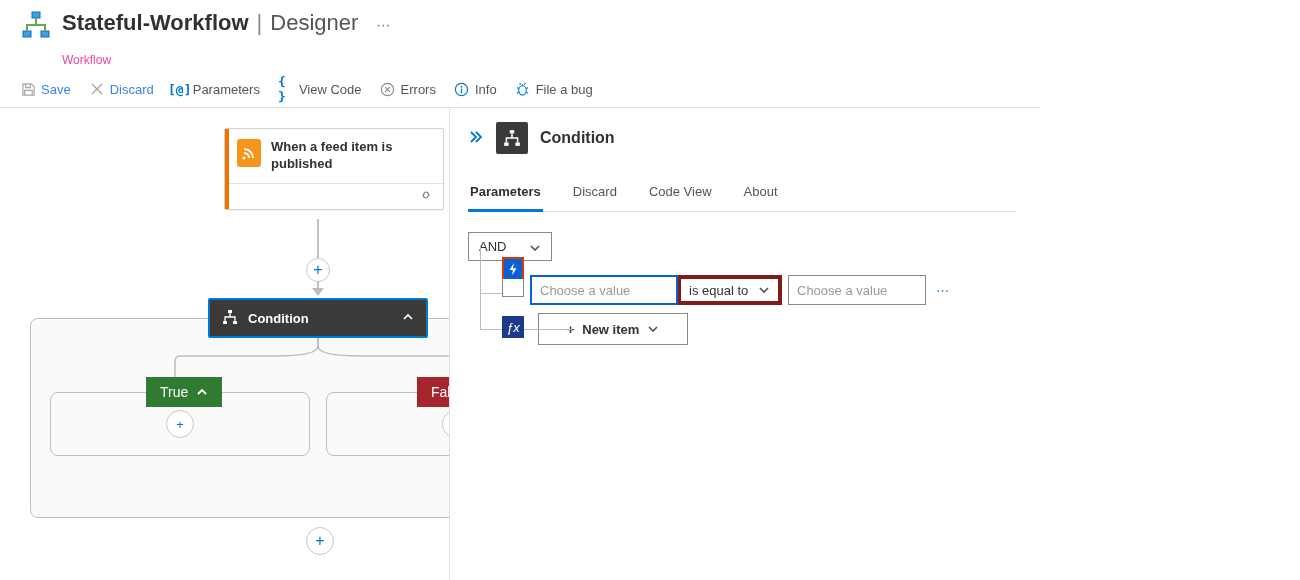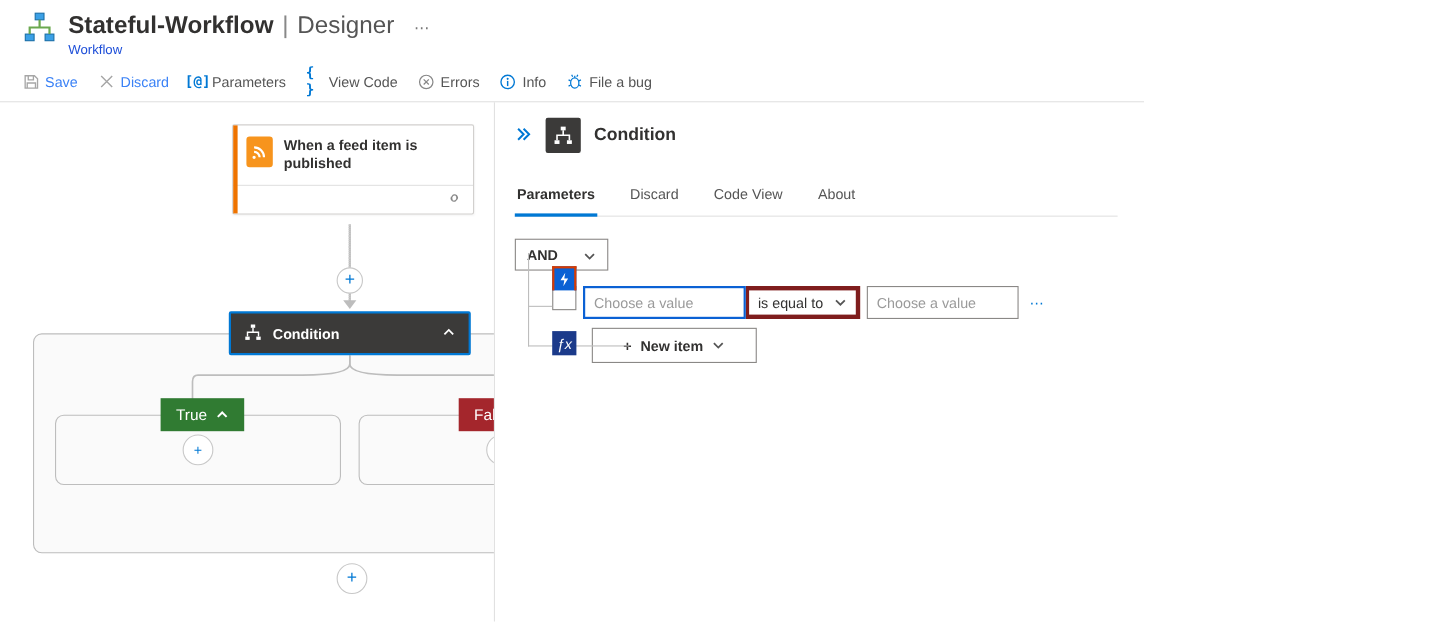--- a/index.html
+++ b/index.html
@@ -9,37 +9,37 @@
   
   .header { display: flex; align-items: flex-start; padding: 10px 20px 6px 20px; }
   .app-icon { width: 32px; height: 32px; margin-right: 10px; display:flex; align-items:center; justify-content:center; }
   .app-icon svg { display:block; }
   .title-wrap { display: flex; flex-direction: column; }
   .title-line { display: flex; align-items: baseline; gap: 8px; }
   .title-main { font-size: 22px; font-weight: 600; }
   .title-sep { font-size: 22px; font-weight: 300; color: #888; }
   .title-section { font-size: 22px; font-weight: 400; color: #555; }
   .more-dots { font-size: 14px; color: #777; margin-left: 10px; cursor: pointer; }
-  .subtitle { font-size: 12px; color: #1d4ed8; margin-top: 2px; }
+  .subtitle { font-size: 12px; color: #ec4899; margin-top: 17px; }
 
   
   .toolbar { display: flex; align-items: center; gap: 18px; padding: 8px 20px 10px 20px; border-bottom: 1px solid #e1e1e1; font-size: 13px; color: #555; }
   .tb-item { display: inline-flex; align-items: center; gap: 5px; cursor: pointer; }
   .tb-item.disabled { color: #3b82f6; }
   .tb-icon { width: 16px; height: 16px; display:inline-flex; align-items:center; justify-content:center; }
   .bracket { color: #0078d4; font-weight: 600; font-family: monospace; }
 
   
   .split { display: flex; height: calc(100% - 108px); }
   .canvas { flex: 1; position: relative; border-right: 1px solid #e1e1e1; overflow: hidden; }
   .panel { width: 590px; padding: 14px 24px 0 18px; position: relative; }
 
   
   .trigger-card {
-    position: absolute; left: 211px; top: 20px; width: 220px;
+    position: absolute; left: 224px; top: 20px; width: 220px;
     background: #fff; border: 1px solid #d2d0ce; border-radius: 2px;
     display: flex; flex-direction: column;
     box-shadow: 0 1px 2px rgba(0,0,0,0.04);
   }
   .trigger-top { display:flex; align-items:flex-start; padding: 10px 12px; }
   .orange-strip { position:absolute; left:0; top:0; bottom:0; width:4px; background:#ee7300; }
   .rss-icon { width: 28px; height: 28px; background: #f7941d; border-radius:3px; display:flex; align-items:center; justify-content:center; margin-right:10px; color:#fff; }
   .trigger-title { font-weight: 600; line-height: 1.3; }
   .trigger-footer { border-top: 1px solid #e1e1e1; height: 26px; display:flex; align-items:center; justify-content:flex-end; padding: 0 10px; color:#888; }
 
@@ -87,21 +87,21 @@
   .panel-icon { width:32px; height:32px; background:#3b3a39; color:#fff; display:flex; align-items:center; justify-content:center; border-radius:2px; }
   .panel-title { font-size:16px; font-weight:600; }
 
   .tabs { display:flex; gap:28px; border-bottom:1px solid #e1e1e1; margin-bottom: 20px; }
   .tab { padding: 6px 2px 10px 2px; cursor:pointer; color:#555; }
   .tab.active { color:#323130; font-weight:600; border-bottom: 3px solid #0078d4; margin-bottom:-1px; }
 
   .field-label { font-size:13px; color:#444; margin-bottom:16px; }
   .req-star { color:#a4262c; }
 
-  .and-dd { display:inline-flex; align-items:flex-end; gap:23px; border:1px solid #8a8886; padding:6px 10px; cursor:pointer; margin-bottom: 14px; font-size:13px;font-weight:bold; }
+  .and-dd { display:inline-flex; align-items:flex-end; gap:23px; border:1px solid #8a8886; padding:6px 10px; cursor:pointer; margin-bottom: 14px; font-size:13px; }
 
   .expr-row { display:flex; align-items:flex-start; position:relative; margin-left: 34px;}
   .tree-line-v { position:absolute; left:-22px; top:-30px; width:1px; height:85px; background:#bdbdbd; }
   .tree-line-h1 { position:absolute; left:-22px; top:18px; width:22px; height:1px; background:#bdbdbd; }
   .tree-line-h2 { position:absolute; left:-22px; top:54px; width:92px; height:1px; background:#bdbdbd; }
 
   .checkbox { width:22px; height:22px; border:1px solid #8a8886; background:#fff; margin-right:6px; }
   .val-input { width:148px; height:30px; border:2px solid #0b61d4; outline:none; padding:0 8px; font-size:13px; background:#fff; }
   .val-input::placeholder { color:#9a9a9a; }
   .op-dd { width:105px; height:30px; border:4px solid #7f1d1d; display:flex; align-items:center; justify-content:space-between; padding:0 8px; font-size:13px; cursor:pointer; margin:0 0 0 -1px; }

